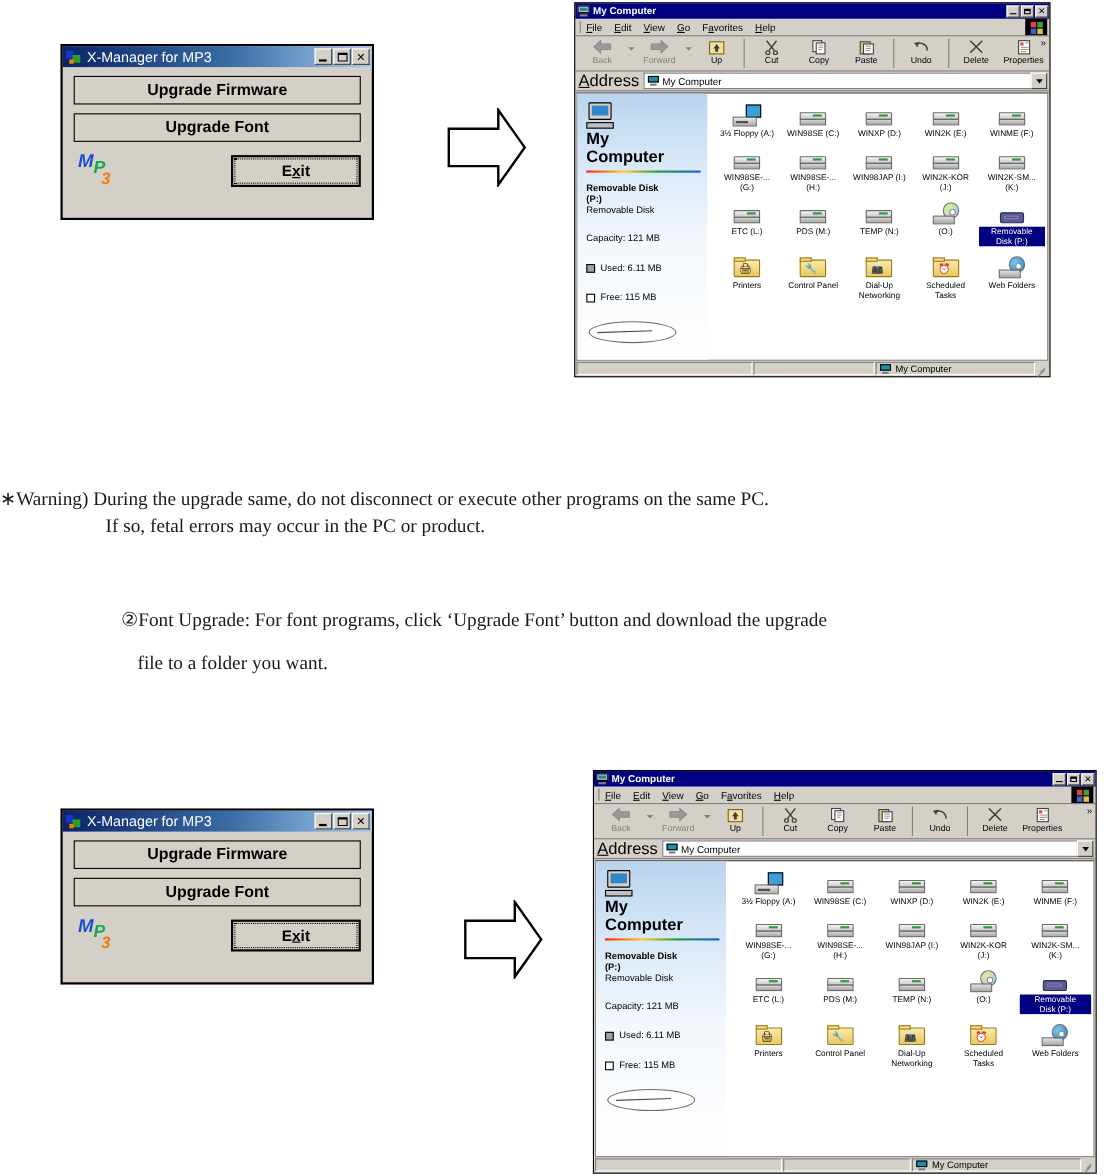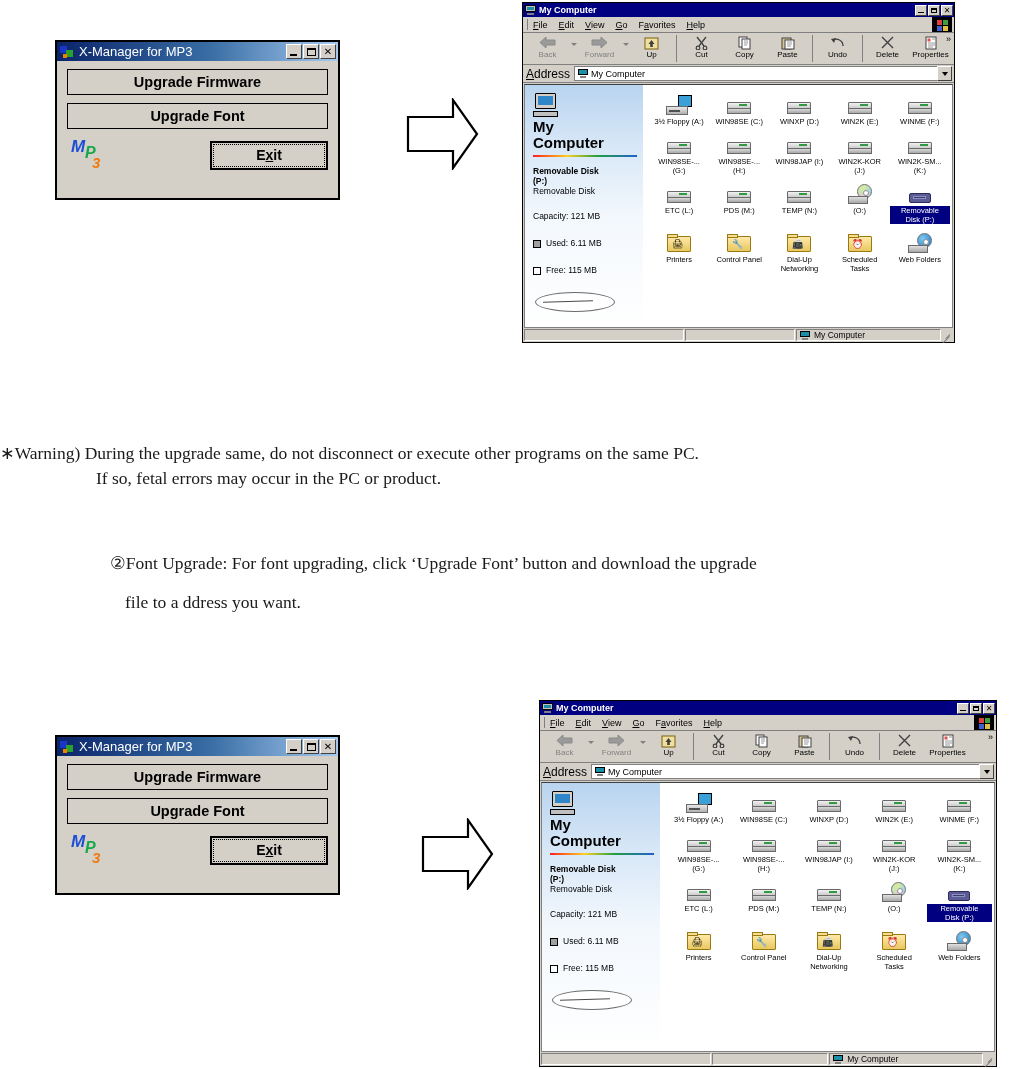--- a/index.html
+++ b/index.html
@@ -246,21 +246,21 @@
   }
 
   .exp-addressbar {
     height: 17px;
     display: flex; align-items: center;
     padding-left: 3px;
     border-bottom: 1px solid #808080;
     flex: none;
   }
   .addr-lbl {
-    font-size: 12px; color:#000; margin-right: 4px; white-space:nowrap;
+    font-size: 15px; color:#000; margin-right: 4px; white-space:nowrap;
     font-family: "Liberation Sans", sans-serif;
   }
   .addr-lbl u { text-decoration: underline; }
   .addr-field {
     flex: 1; height: 15px; background: #fff;
     border: 1px solid #808080; border-right: none;
     display: flex; align-items: center; padding-left: 3px;
     box-sizing: border-box;
   }
   .addr-field .ico { width:10px;height:9px;position:relative;margin-right:3px;flex:none; }
@@ -928,22 +928,22 @@
           <span class="b"></span>
         </span>
       <span class="sb-txt">My Computer</span>
     </span>
     <span class="sb-grip"></span>
   </div>
 </div>
 
 <div class="doc-text" style="left:0px; top:443px;">∗Warning) During the upgrade same, do not disconnect or execute other programs on the same PC.</div>
 <div class="doc-text" style="left:96px; top:468px;">If so, fetal errors may occur in the PC or product.</div>
-<div class="doc-text" style="left:110px; top:553px;">②Font Upgrade: For font upgrading, click  ‘Upgrade Font’ button and download the upgrade</div>
-<div class="doc-text" style="left:125px; top:592px;">file to a ddress you want.</div>
+<div class="doc-text" style="left:110px; top:553px;">②Font Upgrade: For font programs, click  ‘Upgrade Font’ button and download the upgrade</div>
+<div class="doc-text" style="left:125px; top:592px;">file to a folder you want.</div>
 
 <div class="xm-dialog" style="left:55px; top:735px;">
   <div class="xm-titlebar">
     <span class="xm-title-icon">
       <span class="sq-b"></span>
         <span class="sq-g"></span>
         <span class="sq-o"></span>
     </span>
     <span class="xm-title-text">X-Manager for MP3</span>
     <span class="xm-caption-btns">

